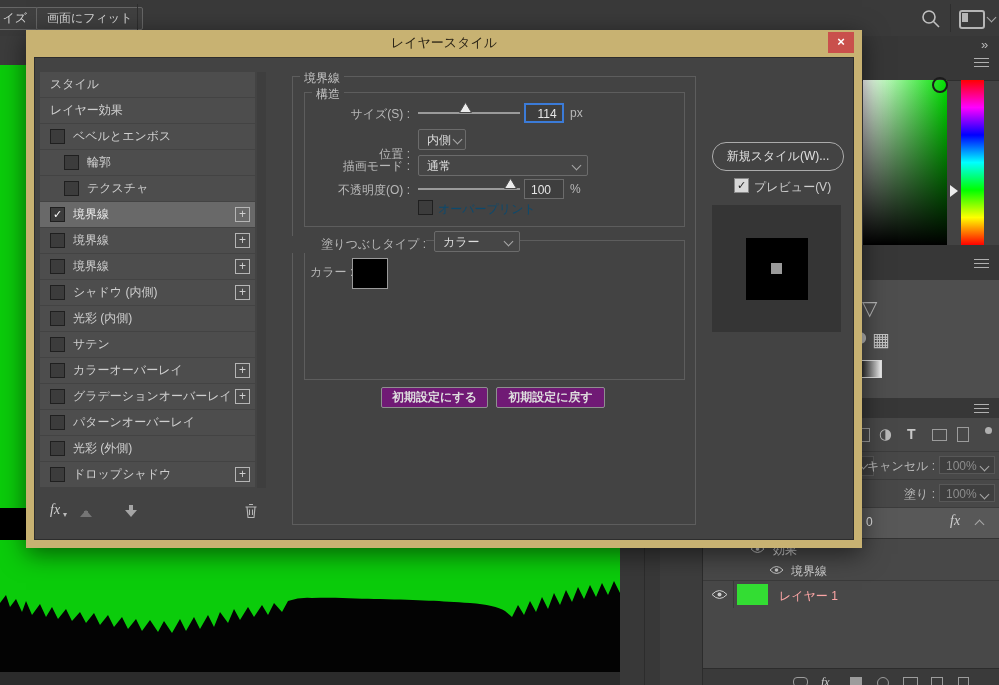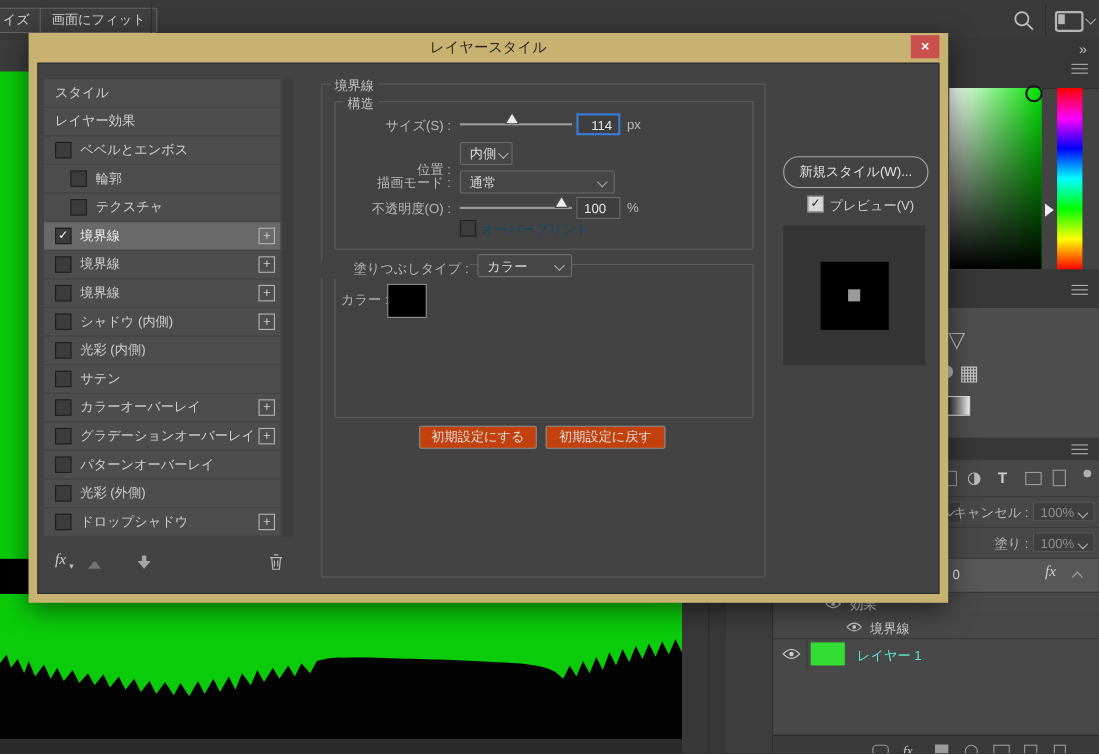--- a/index.html
+++ b/index.html
@@ -61,22 +61,22 @@
   .track{position:absolute;height:2px;background:#9a9a9a;}
   .thumb{position:absolute;width:13px;height:11px;top:-10px;}
   .numbox{position:absolute;width:40px;height:20px;background:#3e3e3e;border:1px solid #6b6b6b;
           color:#e6e6e6;line-height:20px;padding-left:6px;box-sizing:border-box;}
   .numbox.focus{border:2px solid #3b7bd8;line-height:18px;}
   .drop{position:absolute;height:21px;background:#464646;border:1px solid #6b6b6b;color:#dedede;
         line-height:20px;padding:0 8px;box-sizing:border-box;border-radius:2px;}
   .drop .chev{position:absolute;right:7px;top:6px;}
   .pillbtn{position:absolute;width:130px;height:27px;border:1px solid #ababab;border-radius:14px;
            background:transparent;color:#e0e0e0;text-align:center;line-height:26px;}
-  .defbtn{position:absolute;height:19px;background:#c2410c;border:1px solid #8f8f8f;border-radius:2px;
-          color:#dedede;text-align:center;line-height:18px;}
+  .defbtn{position:absolute;height:19px;background:#701a75;border:1px solid #8f8f8f;border-radius:2px;
+          color:#dedede;text-align:center;line-height:18px;font-weight:bold;}
   .arrow-ic{position:relative;display:inline-block;width:12px;height:13px;}
   .arrow-ic .head{position:absolute;left:0;width:0;height:0;border:6px solid transparent;}
   .arrow-ic .stem{position:absolute;left:4px;width:4px;height:5px;}
   .icon-sq{position:absolute;border:1px solid #9c9c9c;}
 </style>
 </head>
 <body>
 
 <div id="app">
 
@@ -185,21 +185,21 @@
       </svg>
     <span class="abs" style="left:88px;top:4px;color:#d0d0d0;">境界線</span>
   </div>
   <div class="abs lrow" style="top:580px;height:28px;border-top:1px solid #3a3a3a;">
     <svg class="abs" style="left:8px;top:8px;" width="17" height="11">
         <path d="M1 5.5 Q8.5 -2.5 16 5.5 Q8.5 13.5 1 5.5 Z" fill="none" stroke="#cdcdcd"></path>
         <circle cx="8.5" cy="5.5" r="2" fill="#cdcdcd"></circle>
       </svg>
     <div class="abs" style="left:30px;top:0;width:1px;height:28px;background:#3a3a3a;"></div>
     <div class="abs" style="left:34px;top:3px;width:31px;height:21px;background:#33dd33;"></div>
-    <span class="abs" style="left:76px;top:7px;color:#5eead4;">レイヤー 1</span>
+    <span class="abs" style="left:76px;top:7px;color:#fca5a5;">レイヤー 1</span>
   </div>
   <div class="abs" style="left:703px;top:608px;width:296px;height:60px;background:#484848;"></div>
 
   <div class="abs" style="left:703px;top:668px;width:296px;height:17px;background:#3a3a3a;border-top:1px solid #2c2c2c;">
     <div class="icon-sq" style="left:90px;top:8px;width:13px;height:8px;border-radius:4px;"></div>
     <span class="fxi abs" style="left:118px;top:6px;font-size:12px;">fx</span>
     <div class="icon-sq" style="left:147px;top:8px;width:10px;height:10px;background:#9c9c9c;"></div>
     <div class="icon-sq" style="left:174px;top:8px;width:10px;height:10px;border-radius:50%;"></div>
     <div class="icon-sq" style="left:200px;top:8px;width:13px;height:9px;"></div>
     <div class="icon-sq" style="left:228px;top:8px;width:10px;height:10px;"></div>
@@ -312,21 +312,21 @@
     </div>
     <div class="numbox focus" style="left:498px;top:73px;text-align:center;">114</div>
     <span class="abs" style="left:544px;top:76px;color:#b8b8b8;">px</span>
 
     <div class="flabel" style="left:266px;top:116px;width:118px;">位置 :</div>
     <div class="drop" style="left:392px;top:99px;width:48px;">
       <span>内側</span><span class="chev" style="right:4px;"></span>
     </div>
 
     <div class="flabel" style="left:266px;top:128px;width:118px;">描画モード :</div>
-    <div class="drop" style="left:392px;top:125px;width:141px;">
+    <div class="drop" style="left:392px;top:125px;width:170px;">
       <span>通常</span><span class="chev"></span>
     </div>
 
     <div class="flabel" style="left:266px;top:152px;width:118px;">不透明度(O) :</div>
     <div class="track" style="left:392px;top:158px;width:102px;">
       <svg class="thumb" id="op-thumb" width="13" height="11" style="left: 86px;">
           <polygon points="0.5,10.5 6.5,0.5 12.5,10.5" fill="#ececec" stroke="#4a4a4a"></polygon>
         </svg>
     </div>
     <div class="numbox" style="left:498px;top:149px;">100</div>

